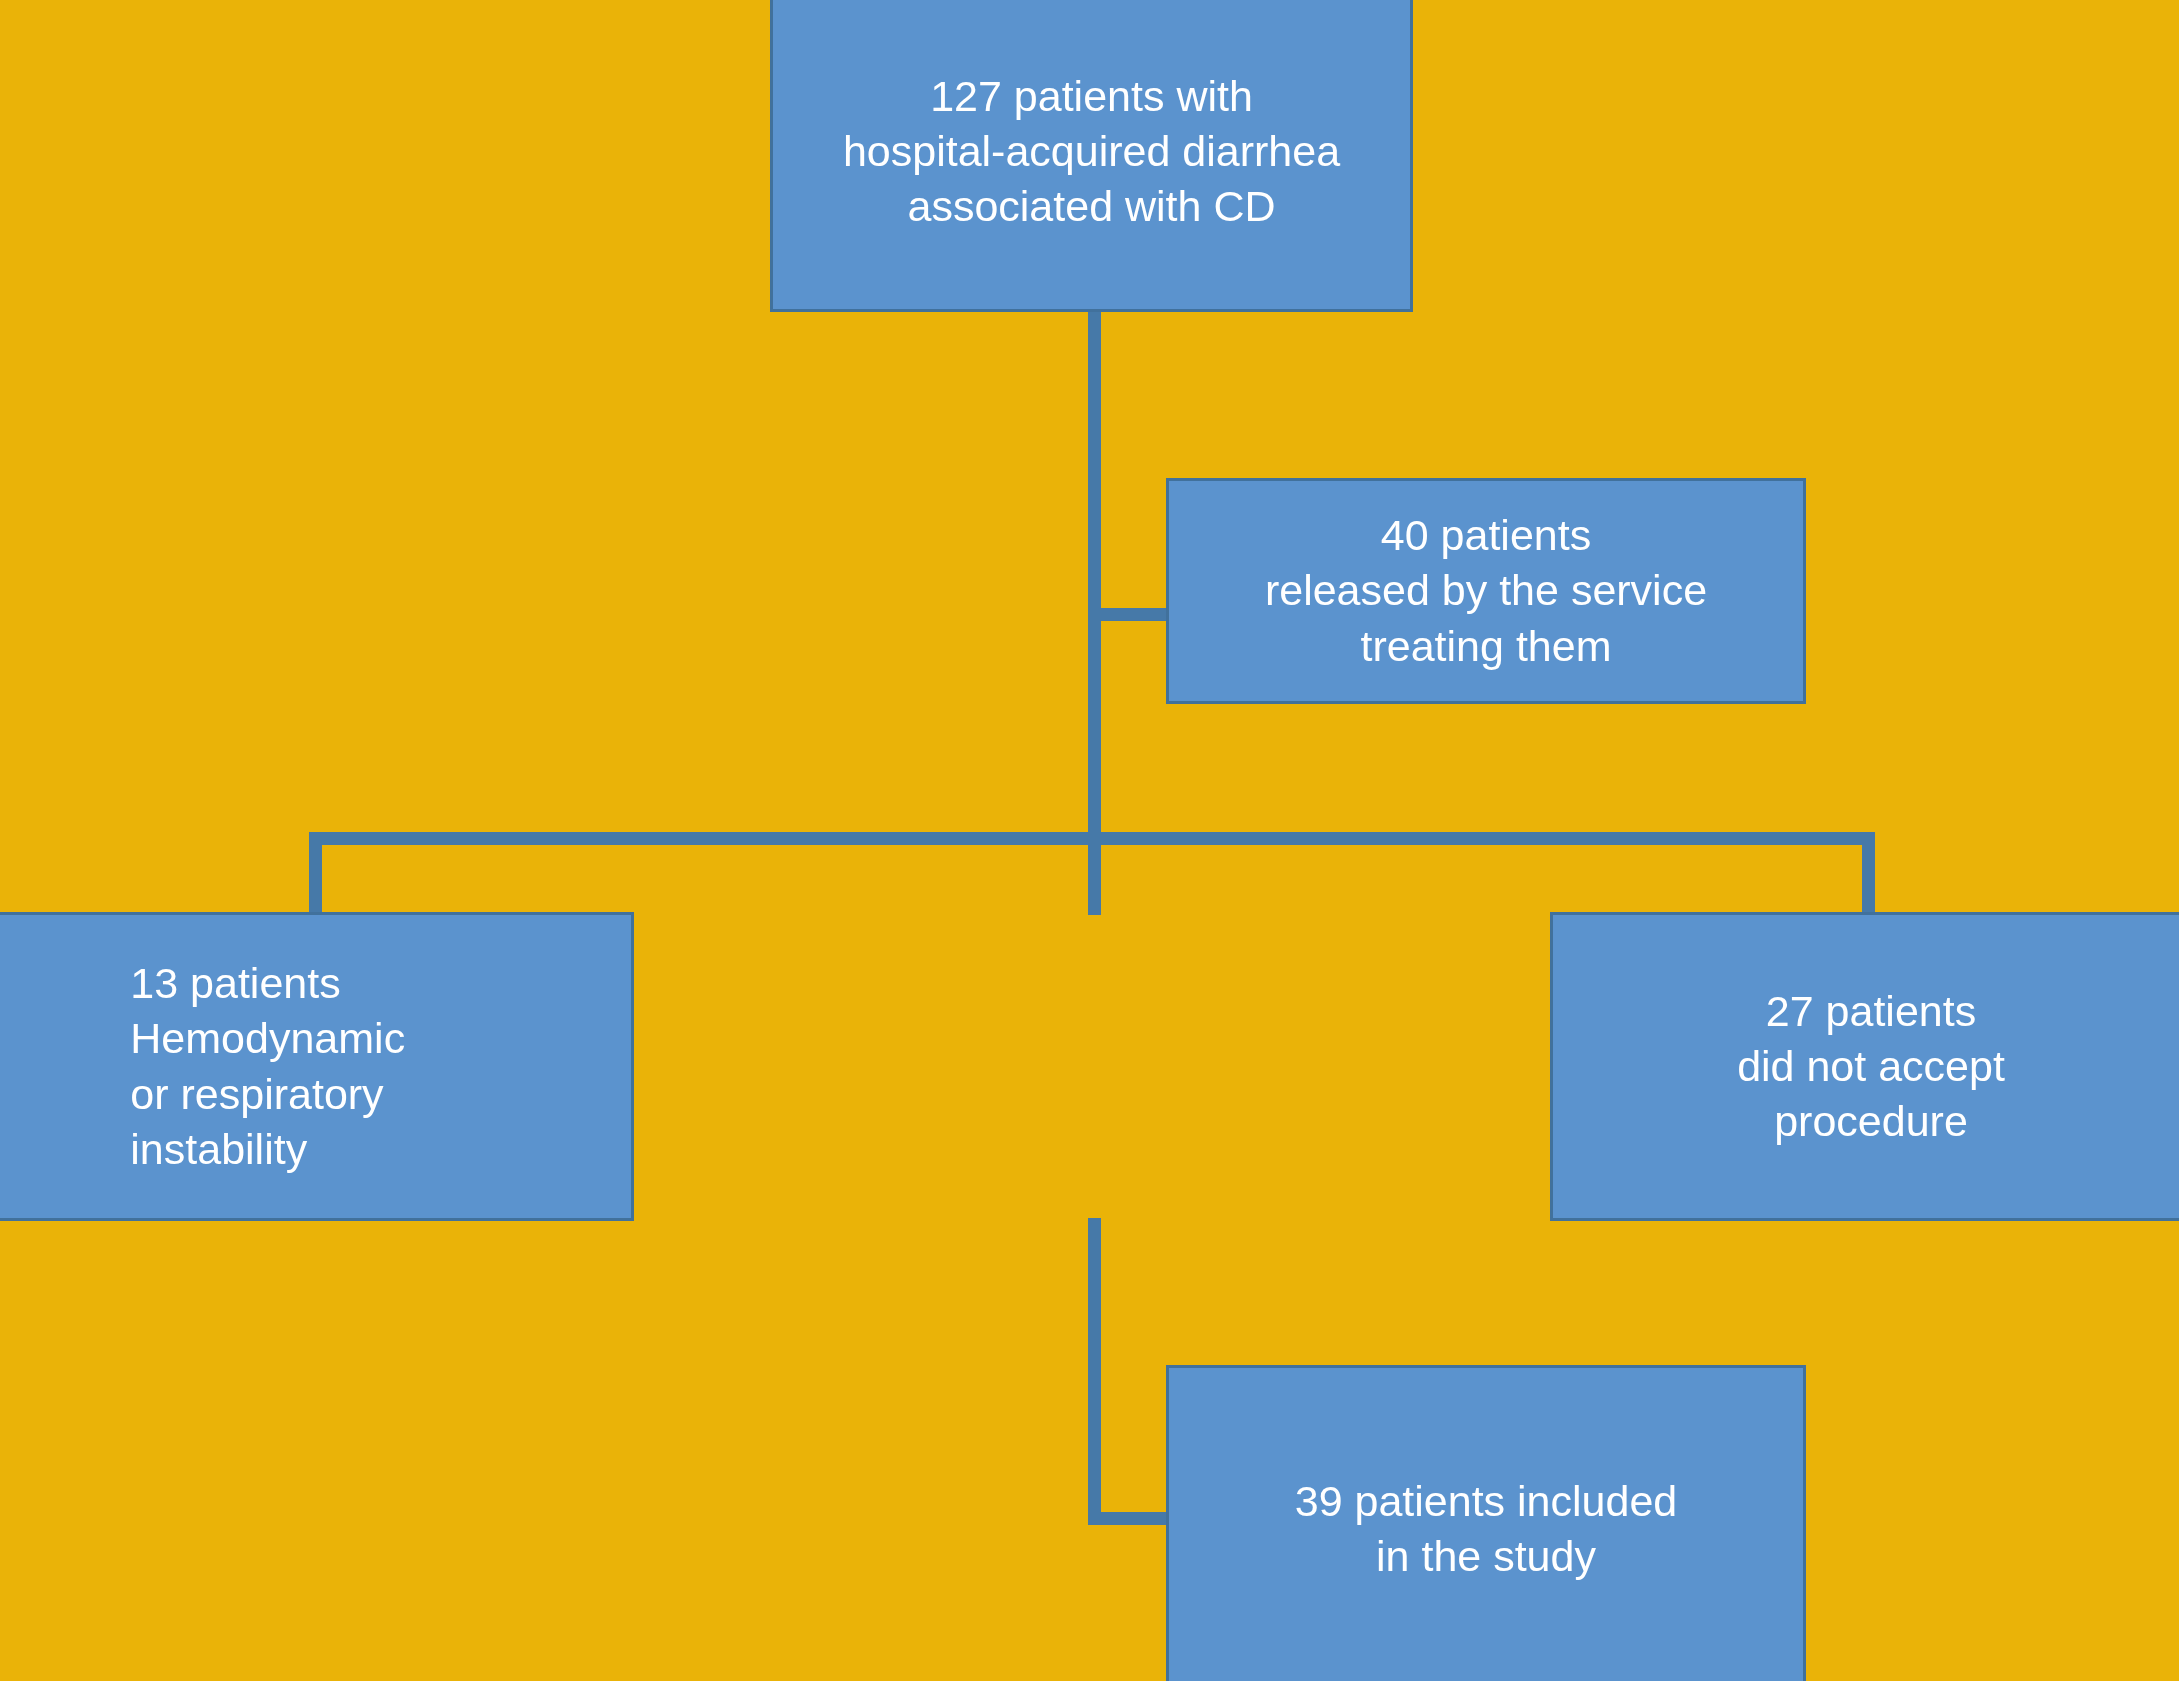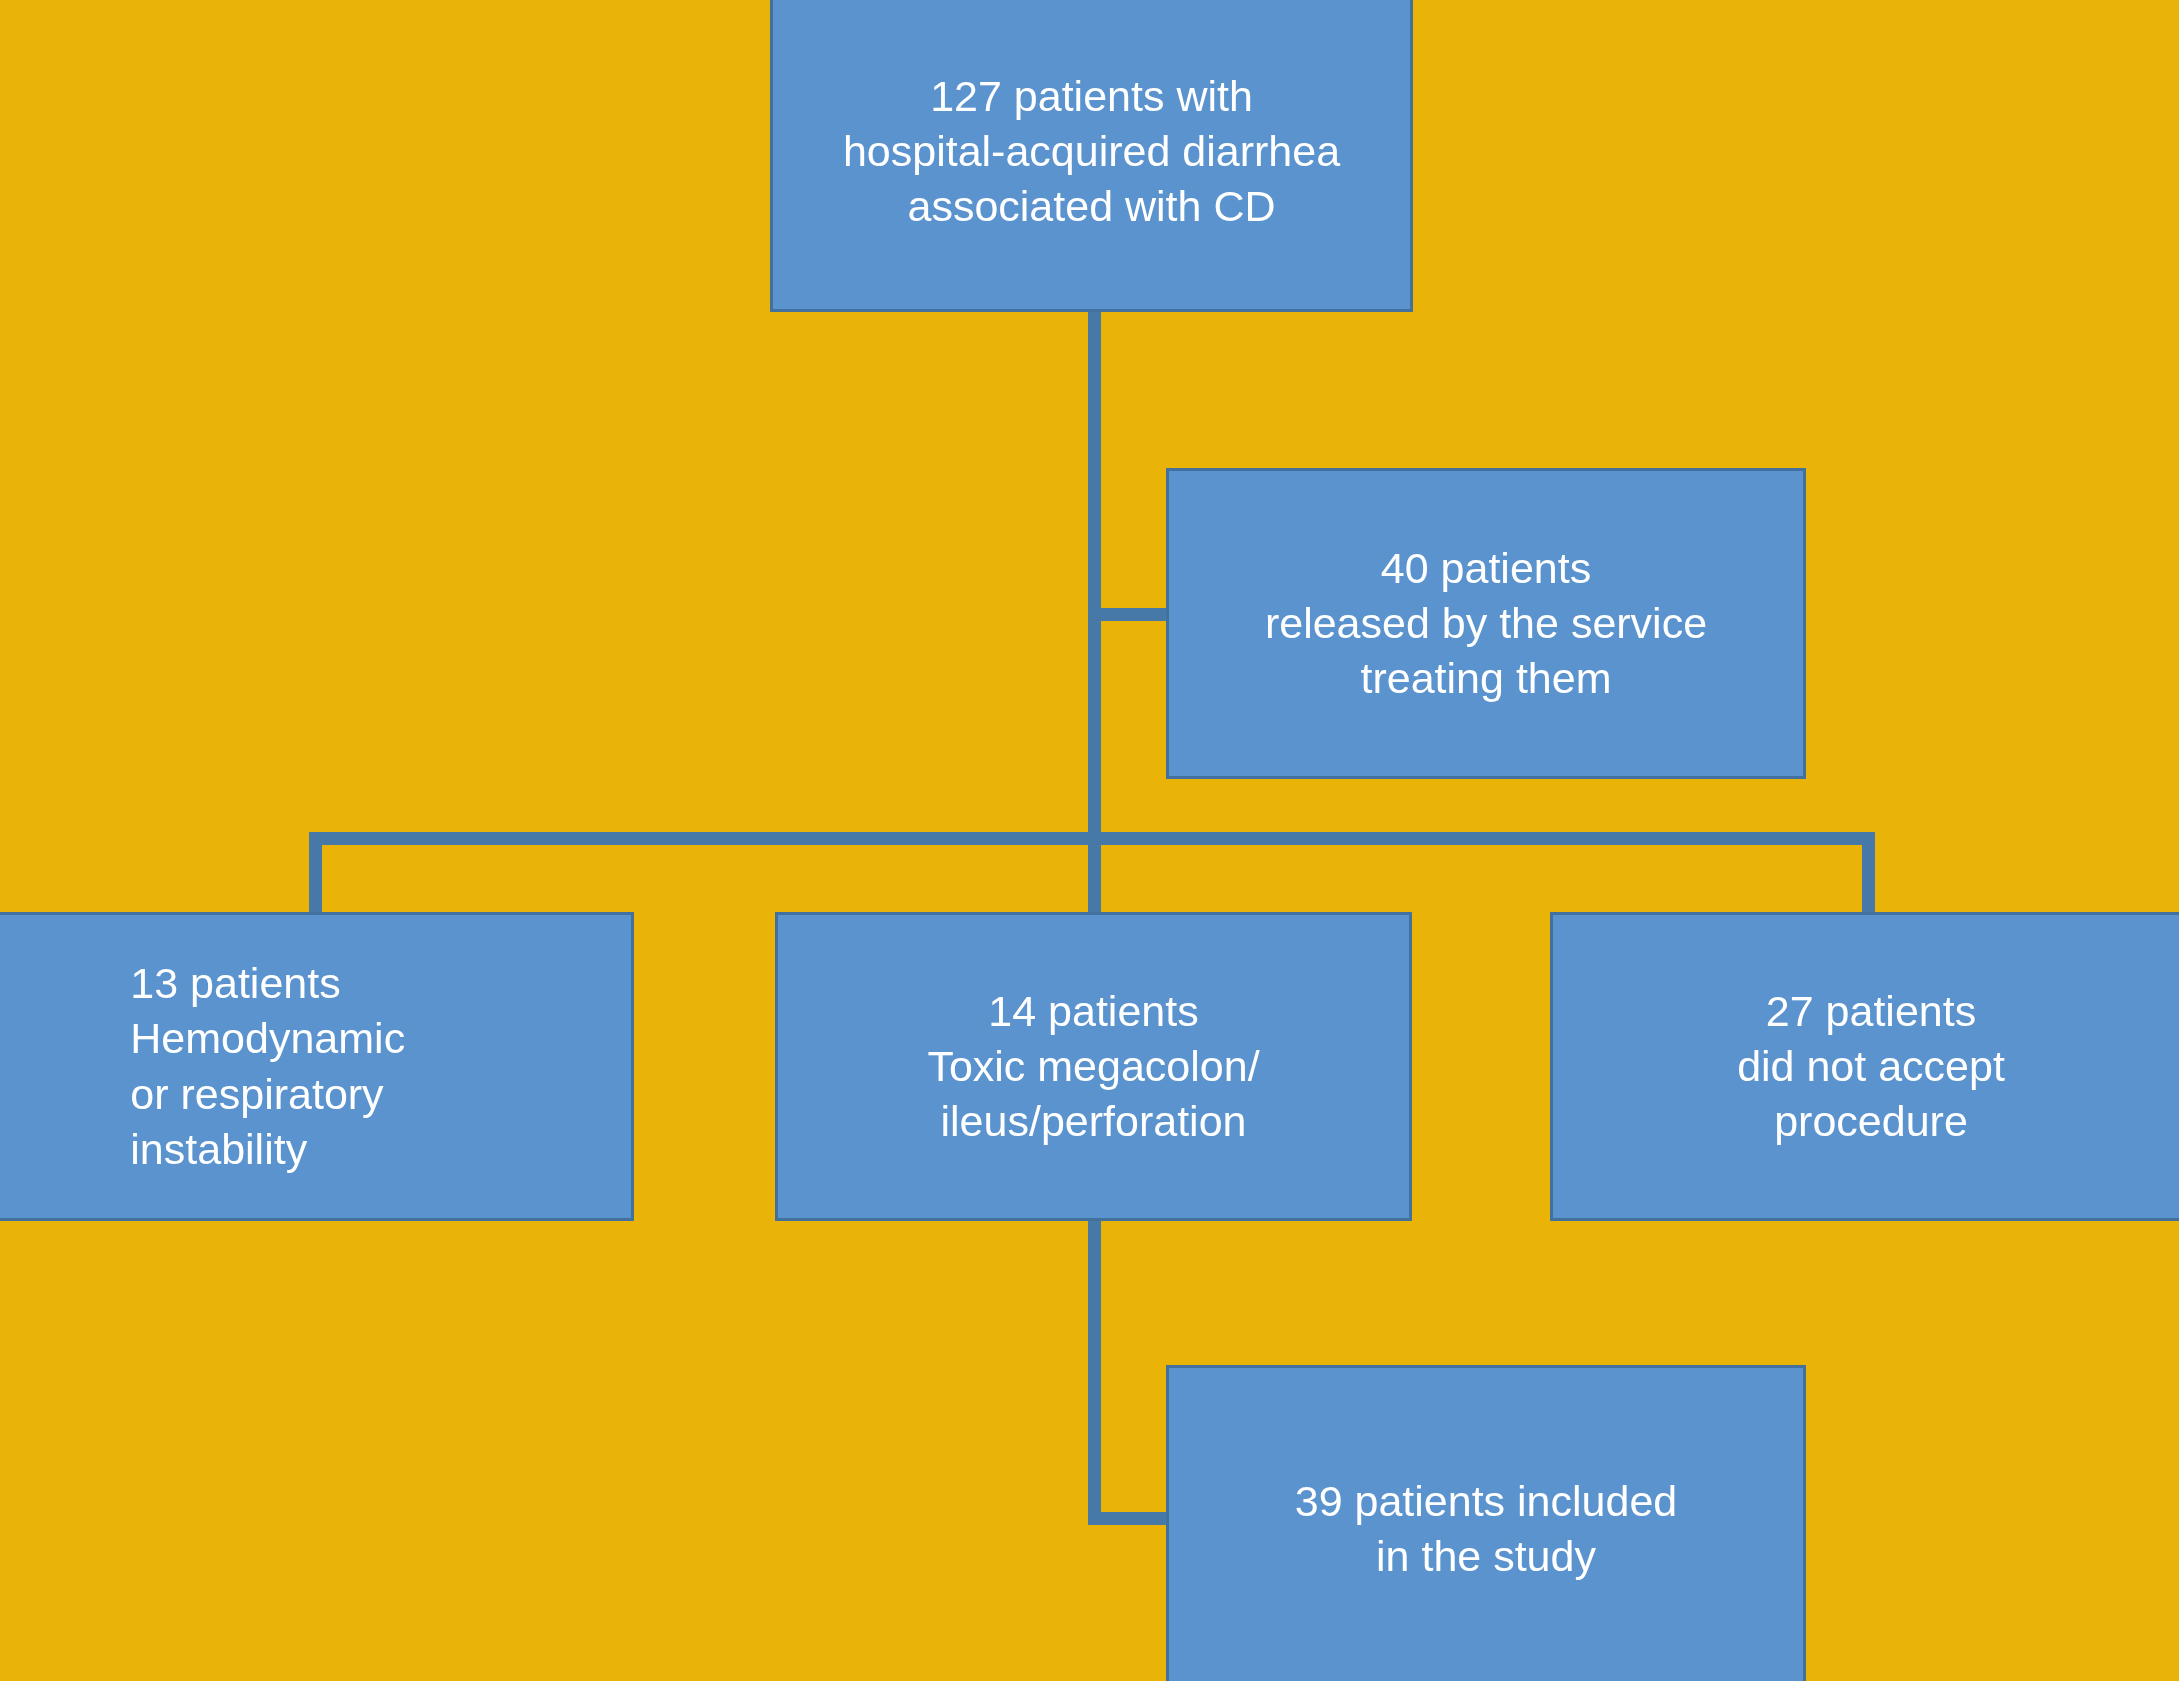--- a/index.html
+++ b/index.html
@@ -73,38 +73,33 @@
   <div class="conn" id="drop-right"></div>
   <div class="conn" id="trunk-bottom"></div>
   <div class="conn" id="conn-included"></div>
 
   <div class="node" style="left:770px; top:-9.7px; width:643px; height:322px;">
     <div class="node-text">127 patients with
 hospital-acquired diarrhea
 associated with CD</div>
   </div>
 
-  <div class="node" style="left:1166px; top:468px; width:640px; height:311px;">
+  <div class="node" style="left:1166px; top:478px; width:640px; height:226px;">
     <div class="node-text">40 patients
 released by the service
 treating them</div>
   </div>
 
   <div class="node" style="left:-7.7px; top:912px; width:642px; height:309px;">
     <div class="node-text align-left">13 patients
 Hemodynamic
 or respiratory
 instability</div>
   </div>
 
-  <div class="node" style="left:775px; top:912px; width:637px; height:309px;">
-    <div class="node-text">14 patients
-Toxic megacolon/
-ileus/perforation</div>
-  </div>
 
   <div class="node" style="left:1550px; top:912px; width:642px; height:309px;">
     <div class="node-text">27 patients
 did not accept
 procedure</div>
   </div>
 
   <div class="node" style="left:1166px; top:1365px; width:640px; height:328px;">
     <div class="node-text">39 patients included
 in the study</div>

